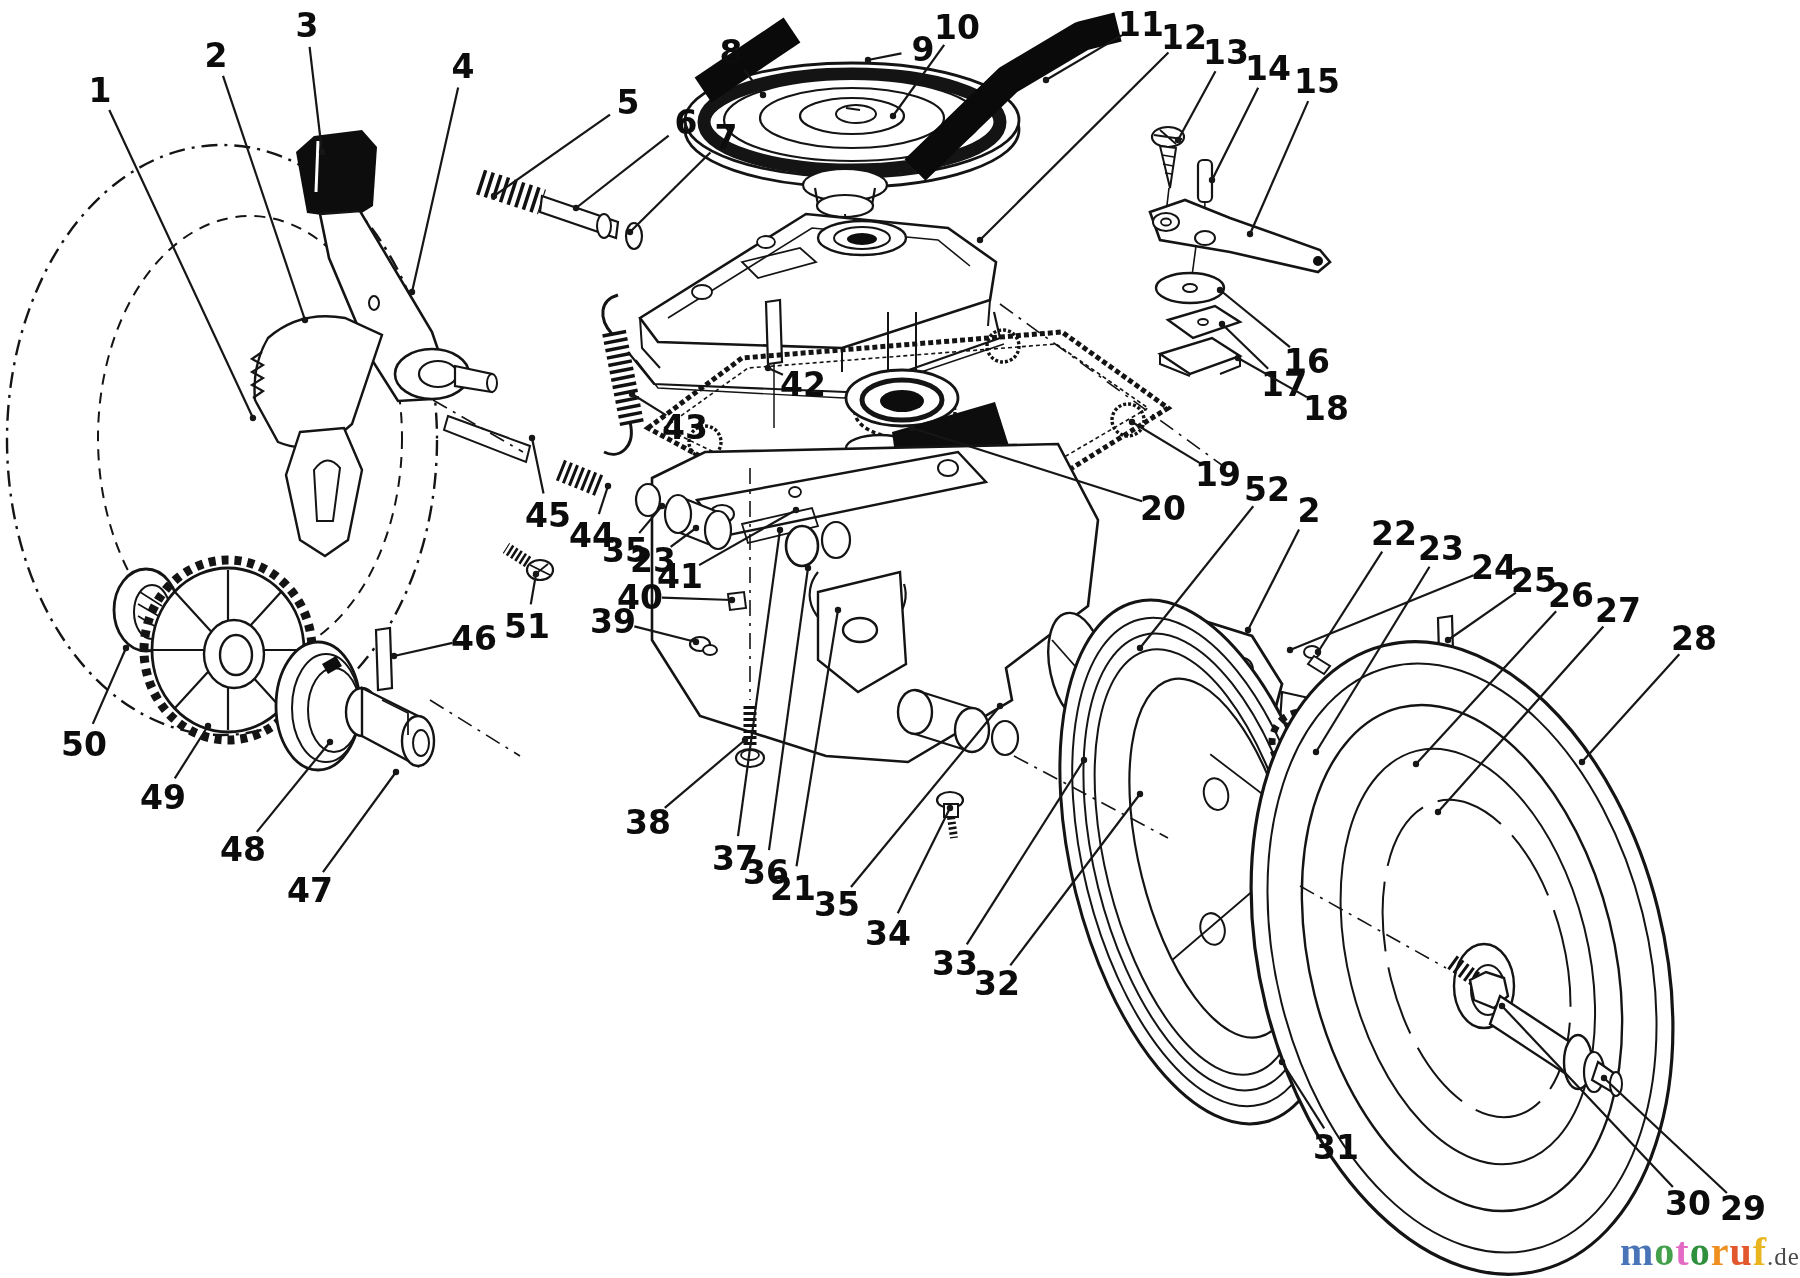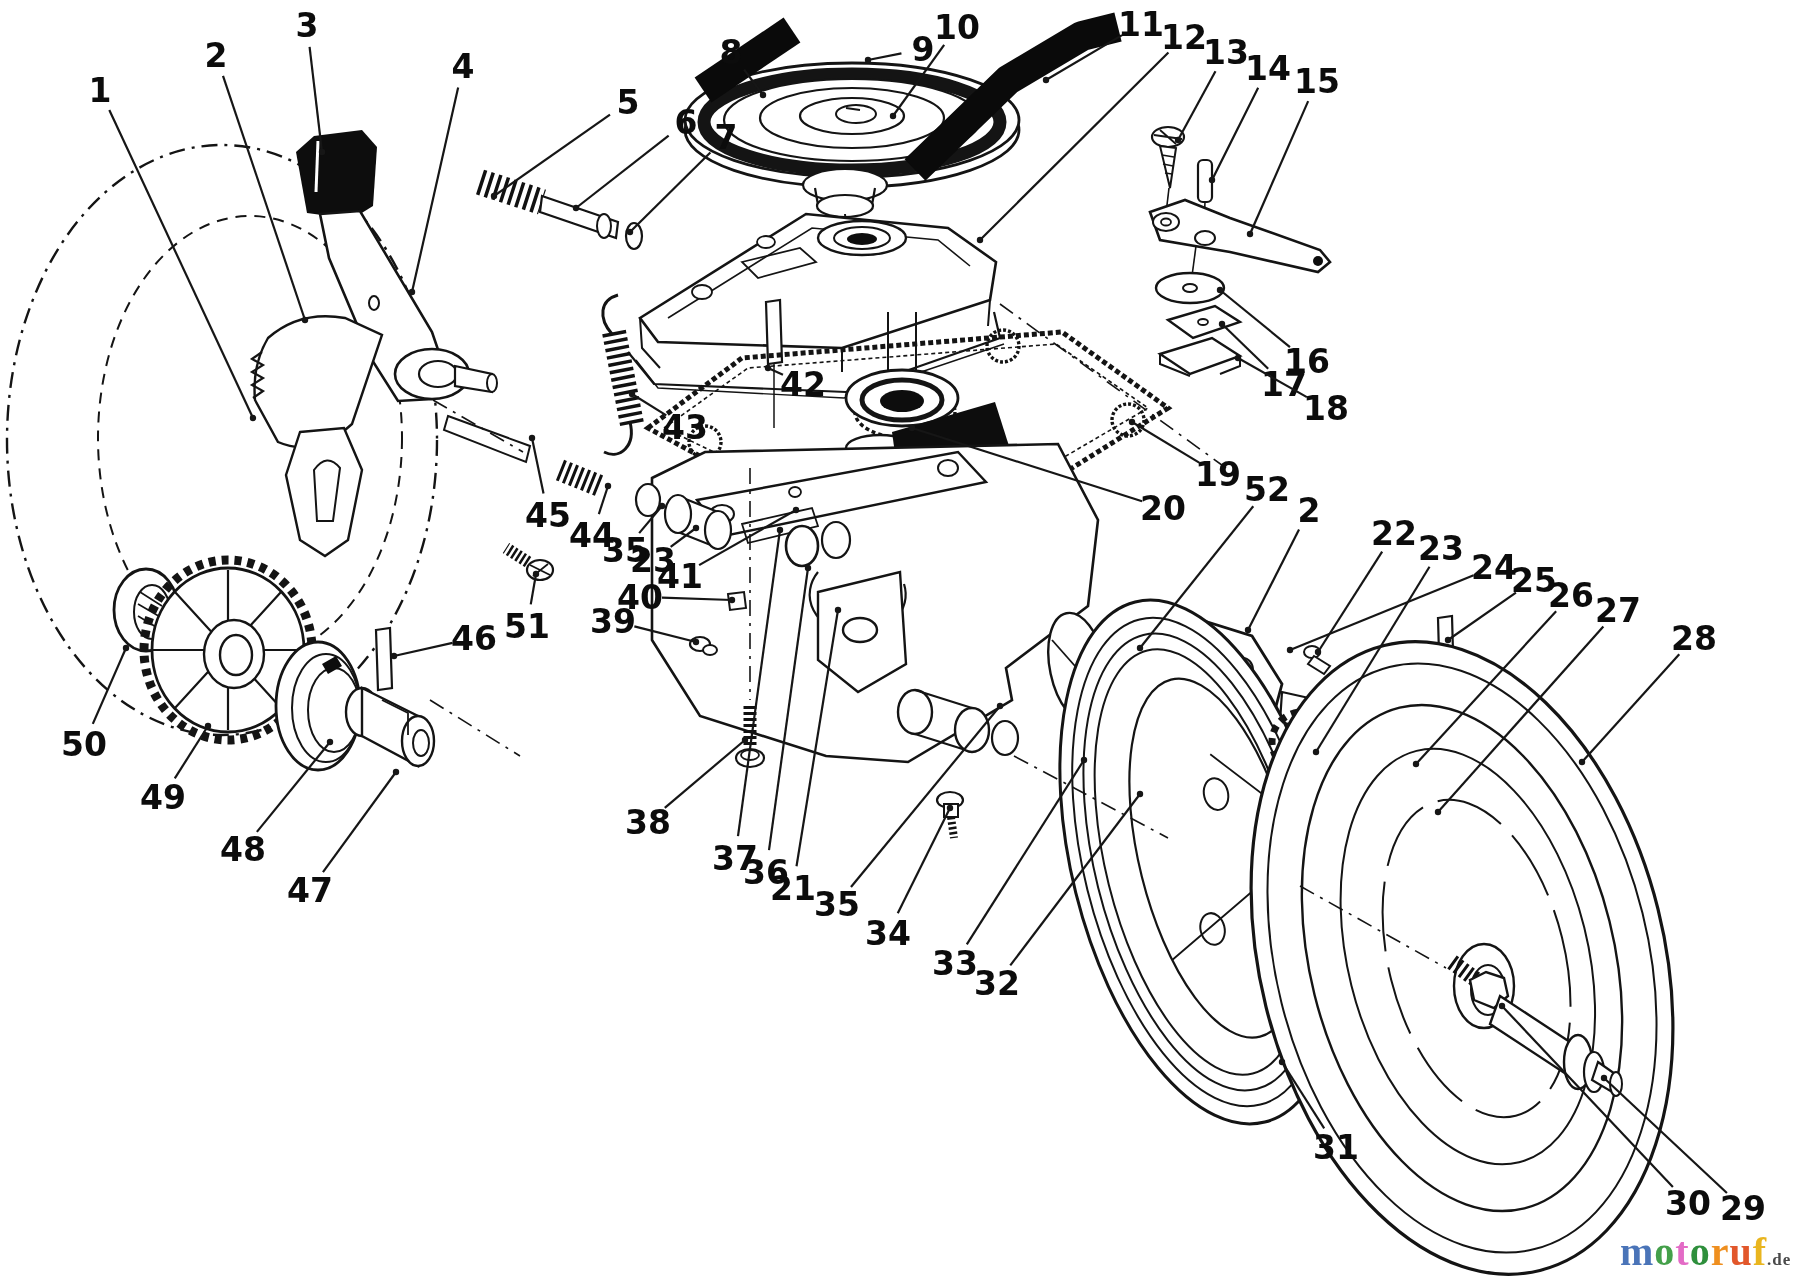--- a/index.html
+++ b/index.html
@@ -9,21 +9,21 @@
   .ln{stroke:#141414;fill:none;}
   .fw{fill:#ffffff;stroke:#141414;}
   .fb{fill:#0d0d0d;stroke:none;}
   .lbl-text{font-family:"DejaVu Sans","Liberation Sans",sans-serif;font-weight:bold;
             font-size:33px;fill:#0c0c0c;}
   .leader{stroke:#161616;stroke-width:2.2;fill:none;}
   .dashdot{stroke-dasharray:16 7 3 7;}
   .dsh{stroke-dasharray:11 8;}
   #logo{position:absolute;left:1620px;top:1228px;font-family:"Liberation Serif","DejaVu Serif",serif;
         font-size:40px;font-weight:600;letter-spacing:1px;white-space:nowrap;}
-  #logo .suffix{font-size:17px;font-weight:700;}
+  #logo .suffix{font-size:25px;font-weight:400;}
 </style>
 </head>
 <body>
 
 <div id="stage">
 <svg id="art" viewBox="0 0 1800 1278" width="1800" height="1278">
 
   <g>
     <ellipse class="ln dashdot" cx="222" cy="440" rx="215" ry="295" stroke-width="2.4"></ellipse>
     <ellipse class="ln dsh" cx="250" cy="438" rx="152" ry="222" stroke-width="2"></ellipse>

